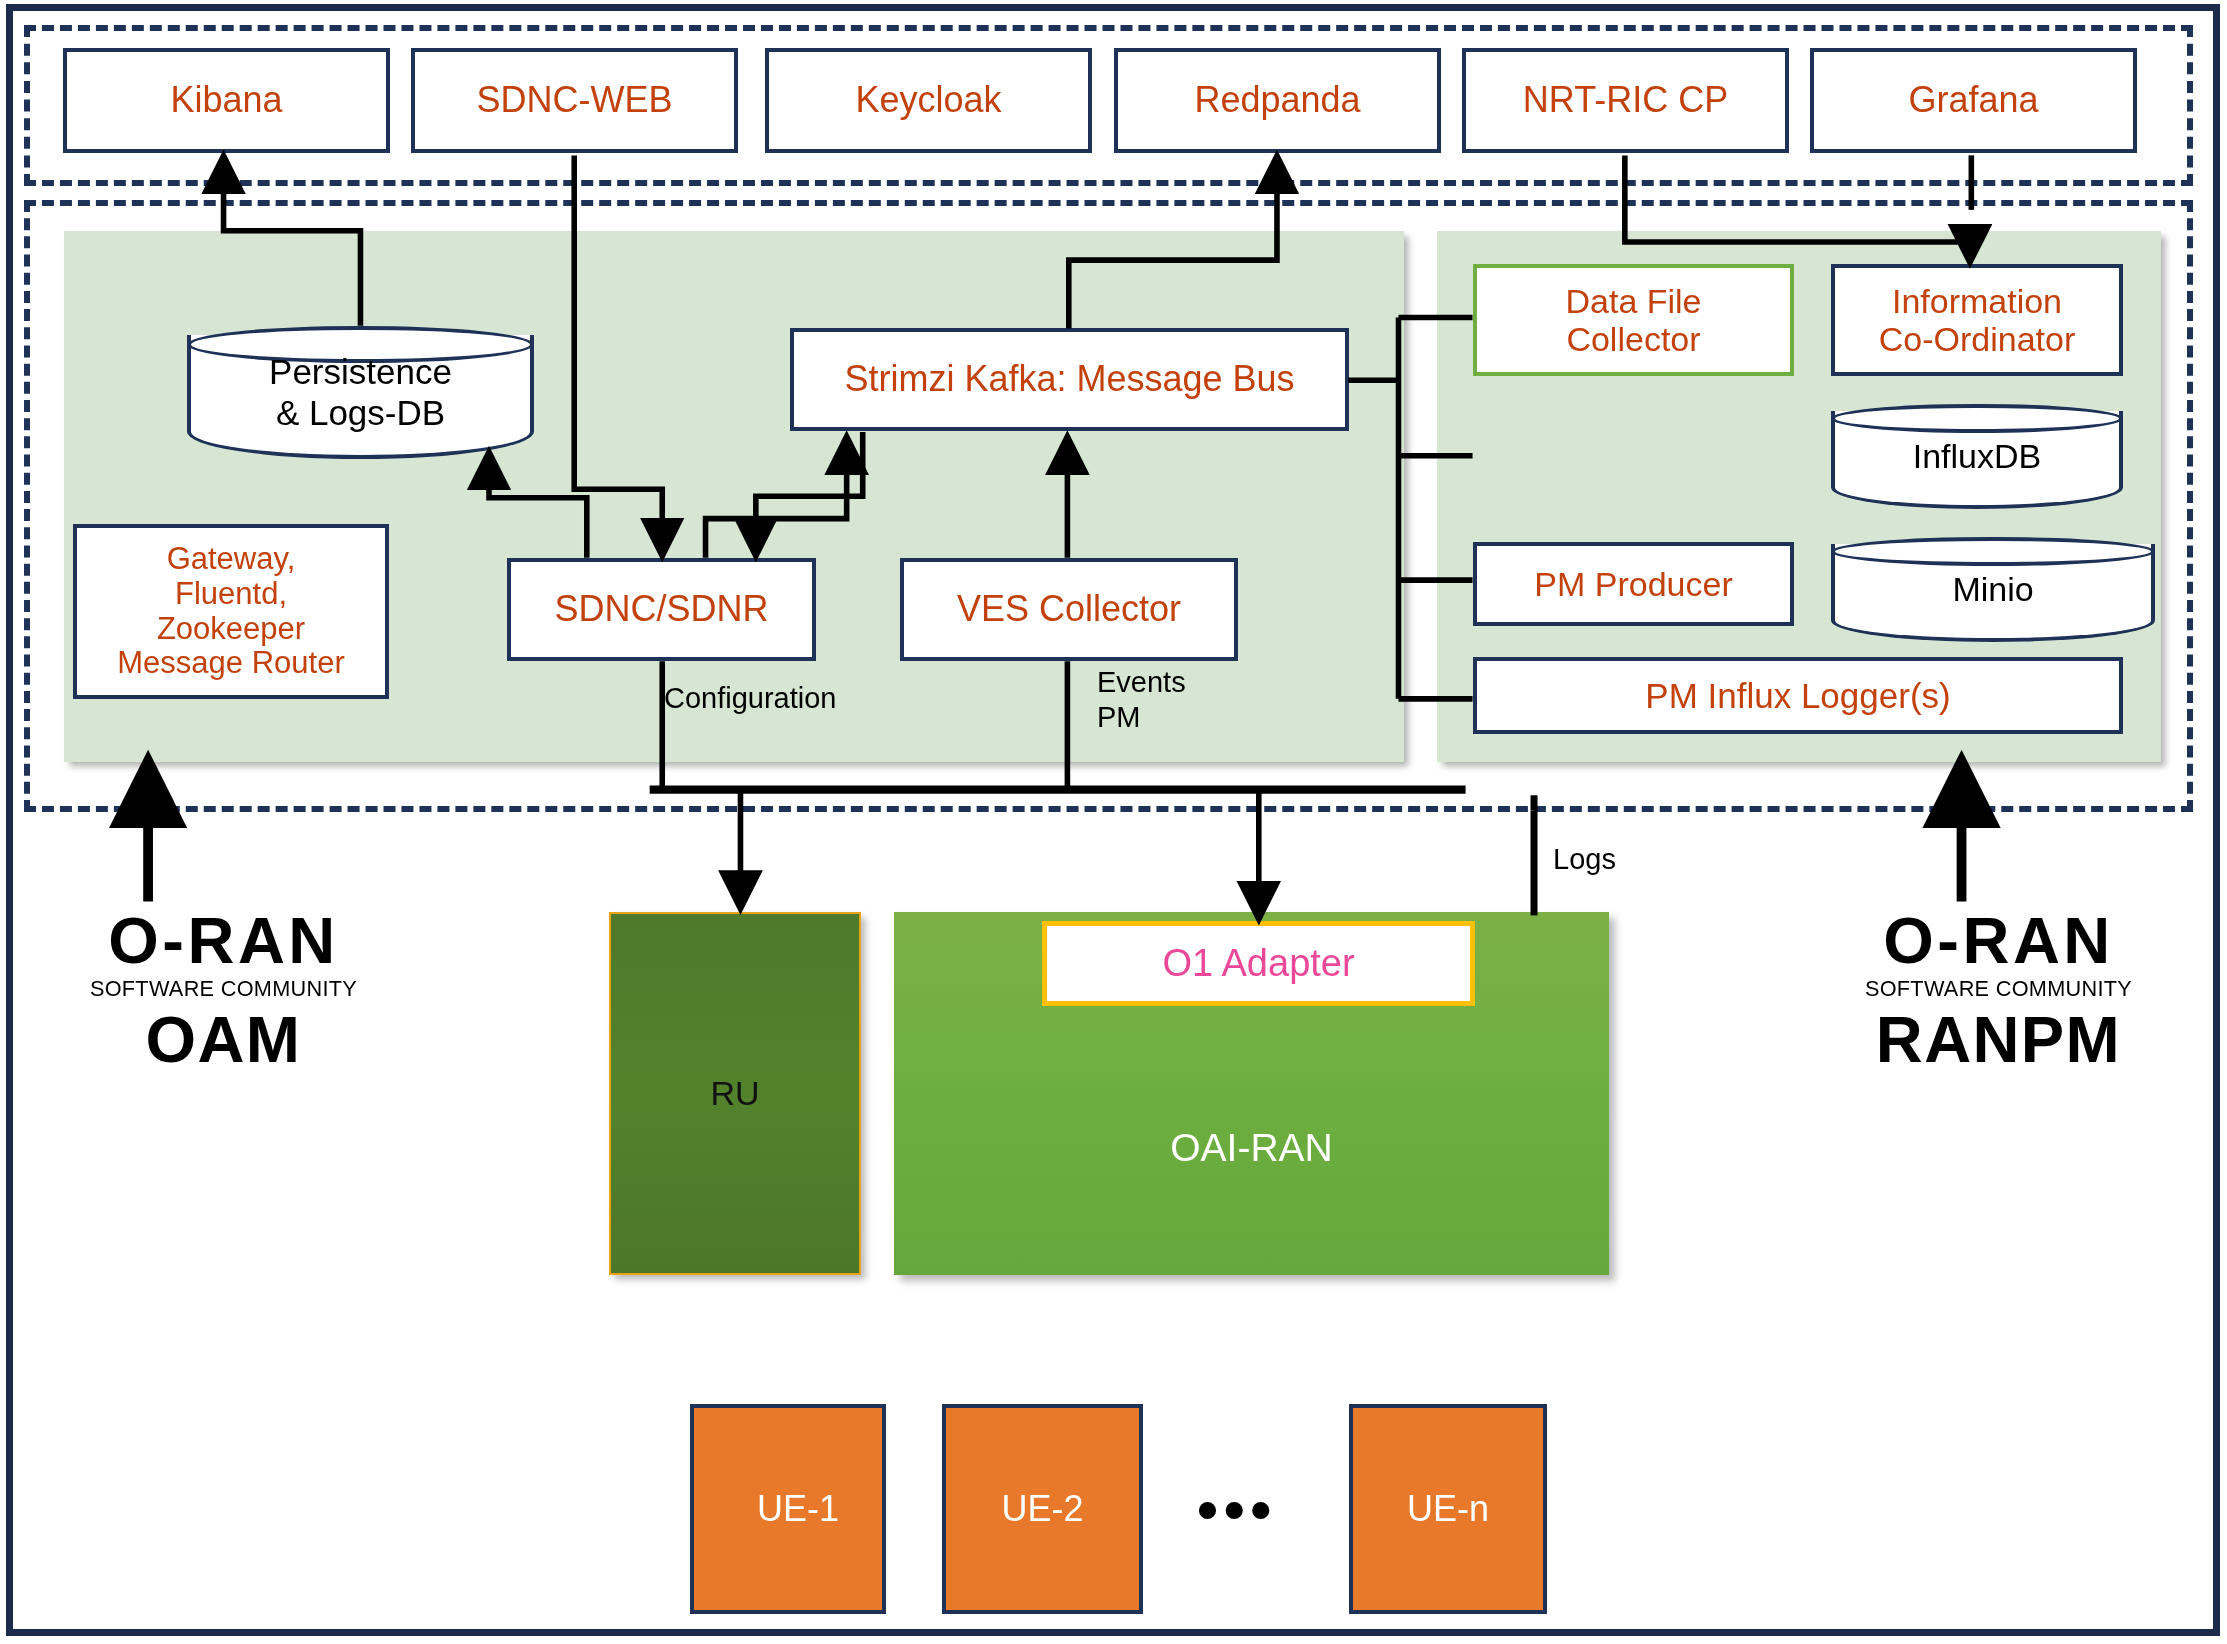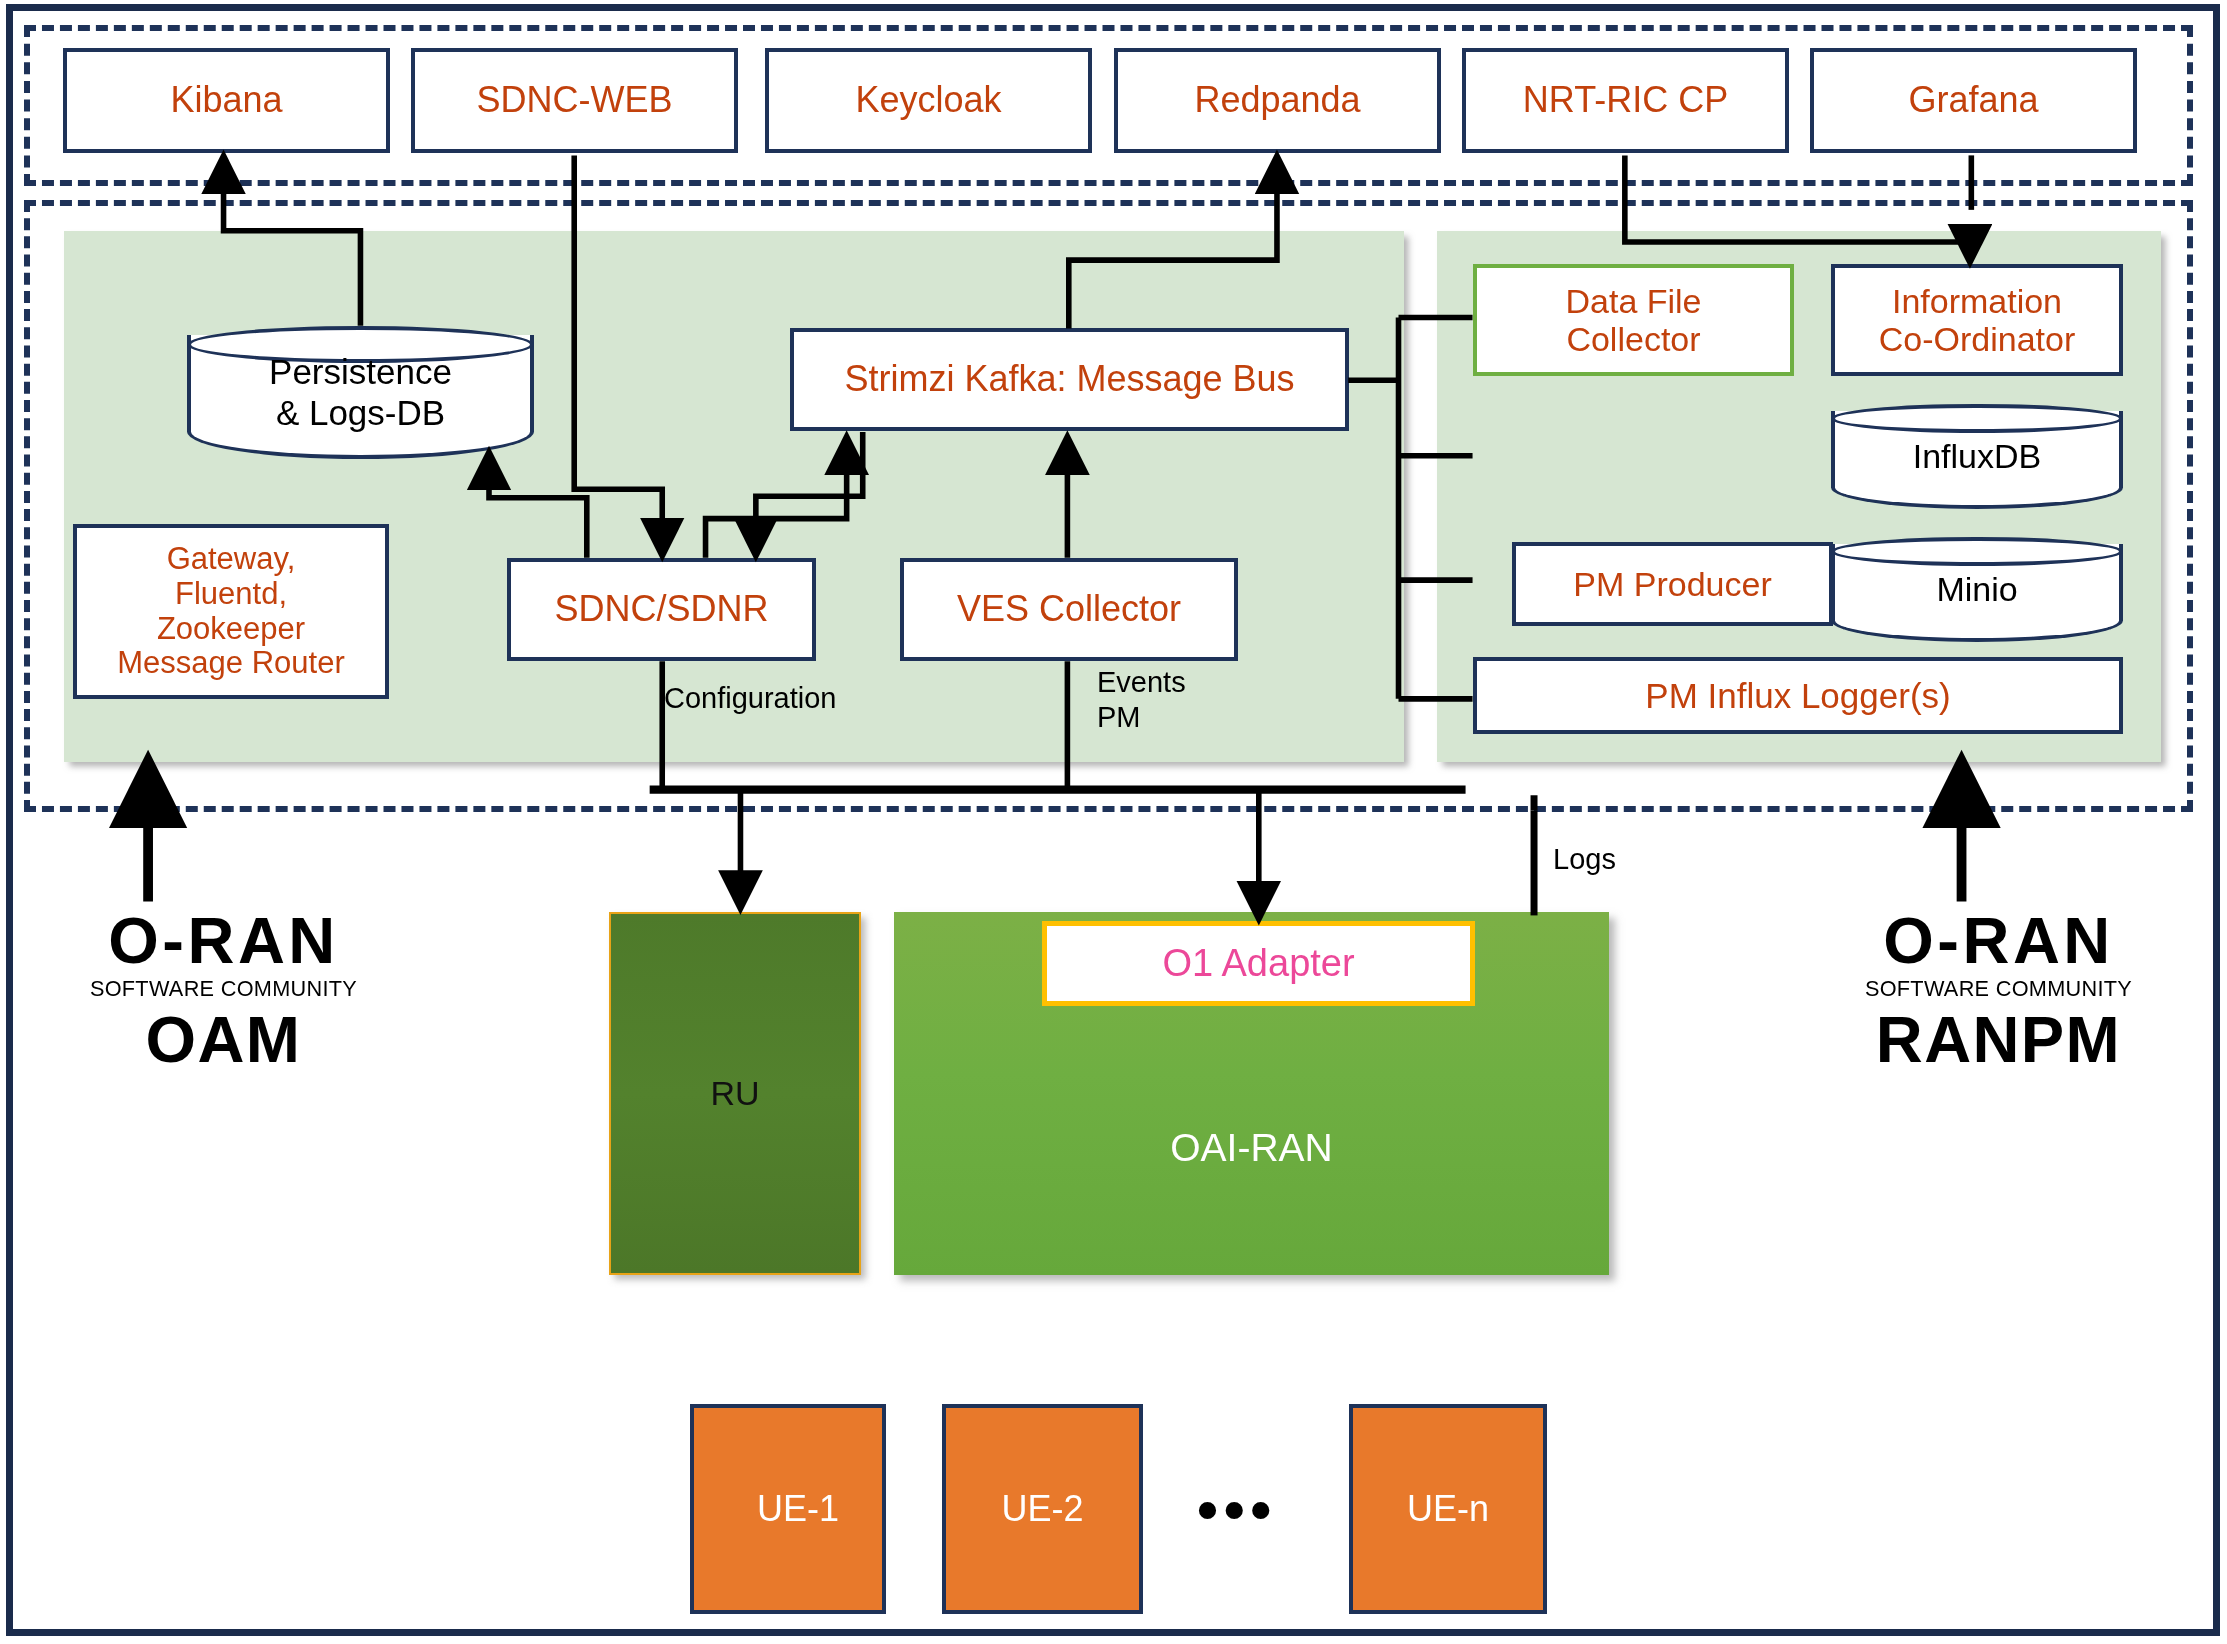--- a/index.html
+++ b/index.html
@@ -118,38 +118,38 @@
   </div>
 
   <div class="box" style="left:790px;top:328px;width:559px;height:103px;font-size:36px;">
     <span>Strimzi Kafka: Message Bus</span>
   </div>
 
   <div class="box" style="left:1473px;top:264px;width:321px;height:112px;font-size:34px;white-space:pre-line;border-color:#6FAF42;">
     <span>Data File
 Collector</span>
   </div>
-  <div class="box" style="left:1473px;top:542px;width:321px;height:84px;font-size:34px;margin-left:39px;">
+  <div class="box" style="left:1473px;top:542px;width:321px;height:84px;font-size:34px;">
     <span>PM Producer</span>
   </div>
   <div class="box" style="left:1473px;top:657px;width:650px;height:77px;font-size:35px;">
     <span>PM Influx Logger(s)</span>
   </div>
   <div class="box" style="left:1831px;top:264px;width:292px;height:112px;font-size:34px;white-space:pre-line;">
     <span>Information
 Co-Ordinator</span>
   </div>
 
   <div class="cyl" style="left:1831px;top:404px;width:292px;height:105px;">
     <div class="cyl-body"></div>
     <div class="cyl-top"></div>
     <div class="cyl-label" style="font-size:34px;">InfluxDB</div>
   </div>
 
-  <div class="cyl" style="left:1831px;top:537px;width:292px;height:105px;">
+  <div class="cyl" style="left:1831px;top:537px;width:324px;height:105px;">
     <div class="cyl-body"></div>
     <div class="cyl-top"></div>
     <div class="cyl-label" style="font-size:34px;">Minio</div>
   </div>
 
   <div class="wirelabel" style="left:664px;top:681px;">Configuration</div>
   <div class="wirelabel" style="left:1097px;top:665px;">Events
 PM</div>
   <div class="wirelabel" style="left:1553px;top:842px;">Logs</div>
 

